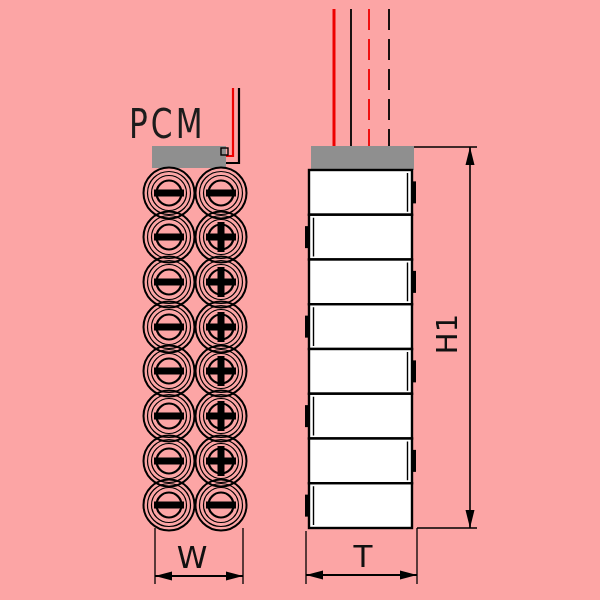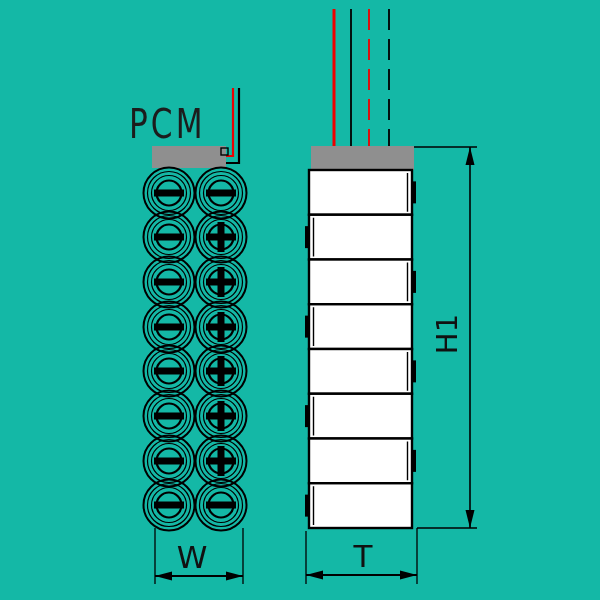--- a/index.html
+++ b/index.html
@@ -1,17 +1,17 @@
 <!DOCTYPE html>
 <html><head>
 <meta charset="utf-8">
 <style>
   html,body{margin:0;padding:0;background:#fff;}
   .canvas{
-    position:relative;width:600px;height:600px;background:#14b8a6;
+    position:relative;width:600px;height:600px;background:#fca5a5;
     overflow:hidden;font-family:"DejaVu Sans",sans-serif;
   }
   svg{position:absolute;left:0;top:0;}
   .lbl{position:absolute;color:#111;white-space:nowrap;line-height:1;}
   .lbl-pcm{left:129px;top:104px;font-size:41px;letter-spacing:4px;
     transform:scale(0.76,1);transform-origin:0 0;color:#1c1c1c;}
   .lbl-w{left:192px;top:557px;transform:translate(-50%,-50%);font-size:31px;}
   .lbl-t{left:363px;top:556px;transform:translate(-50%,-50%);font-size:31px;}
   .lbl-h1{left:447px;top:334px;transform:translate(-50%,-50%) rotate(-90deg);font-size:29px;}
 </style>

